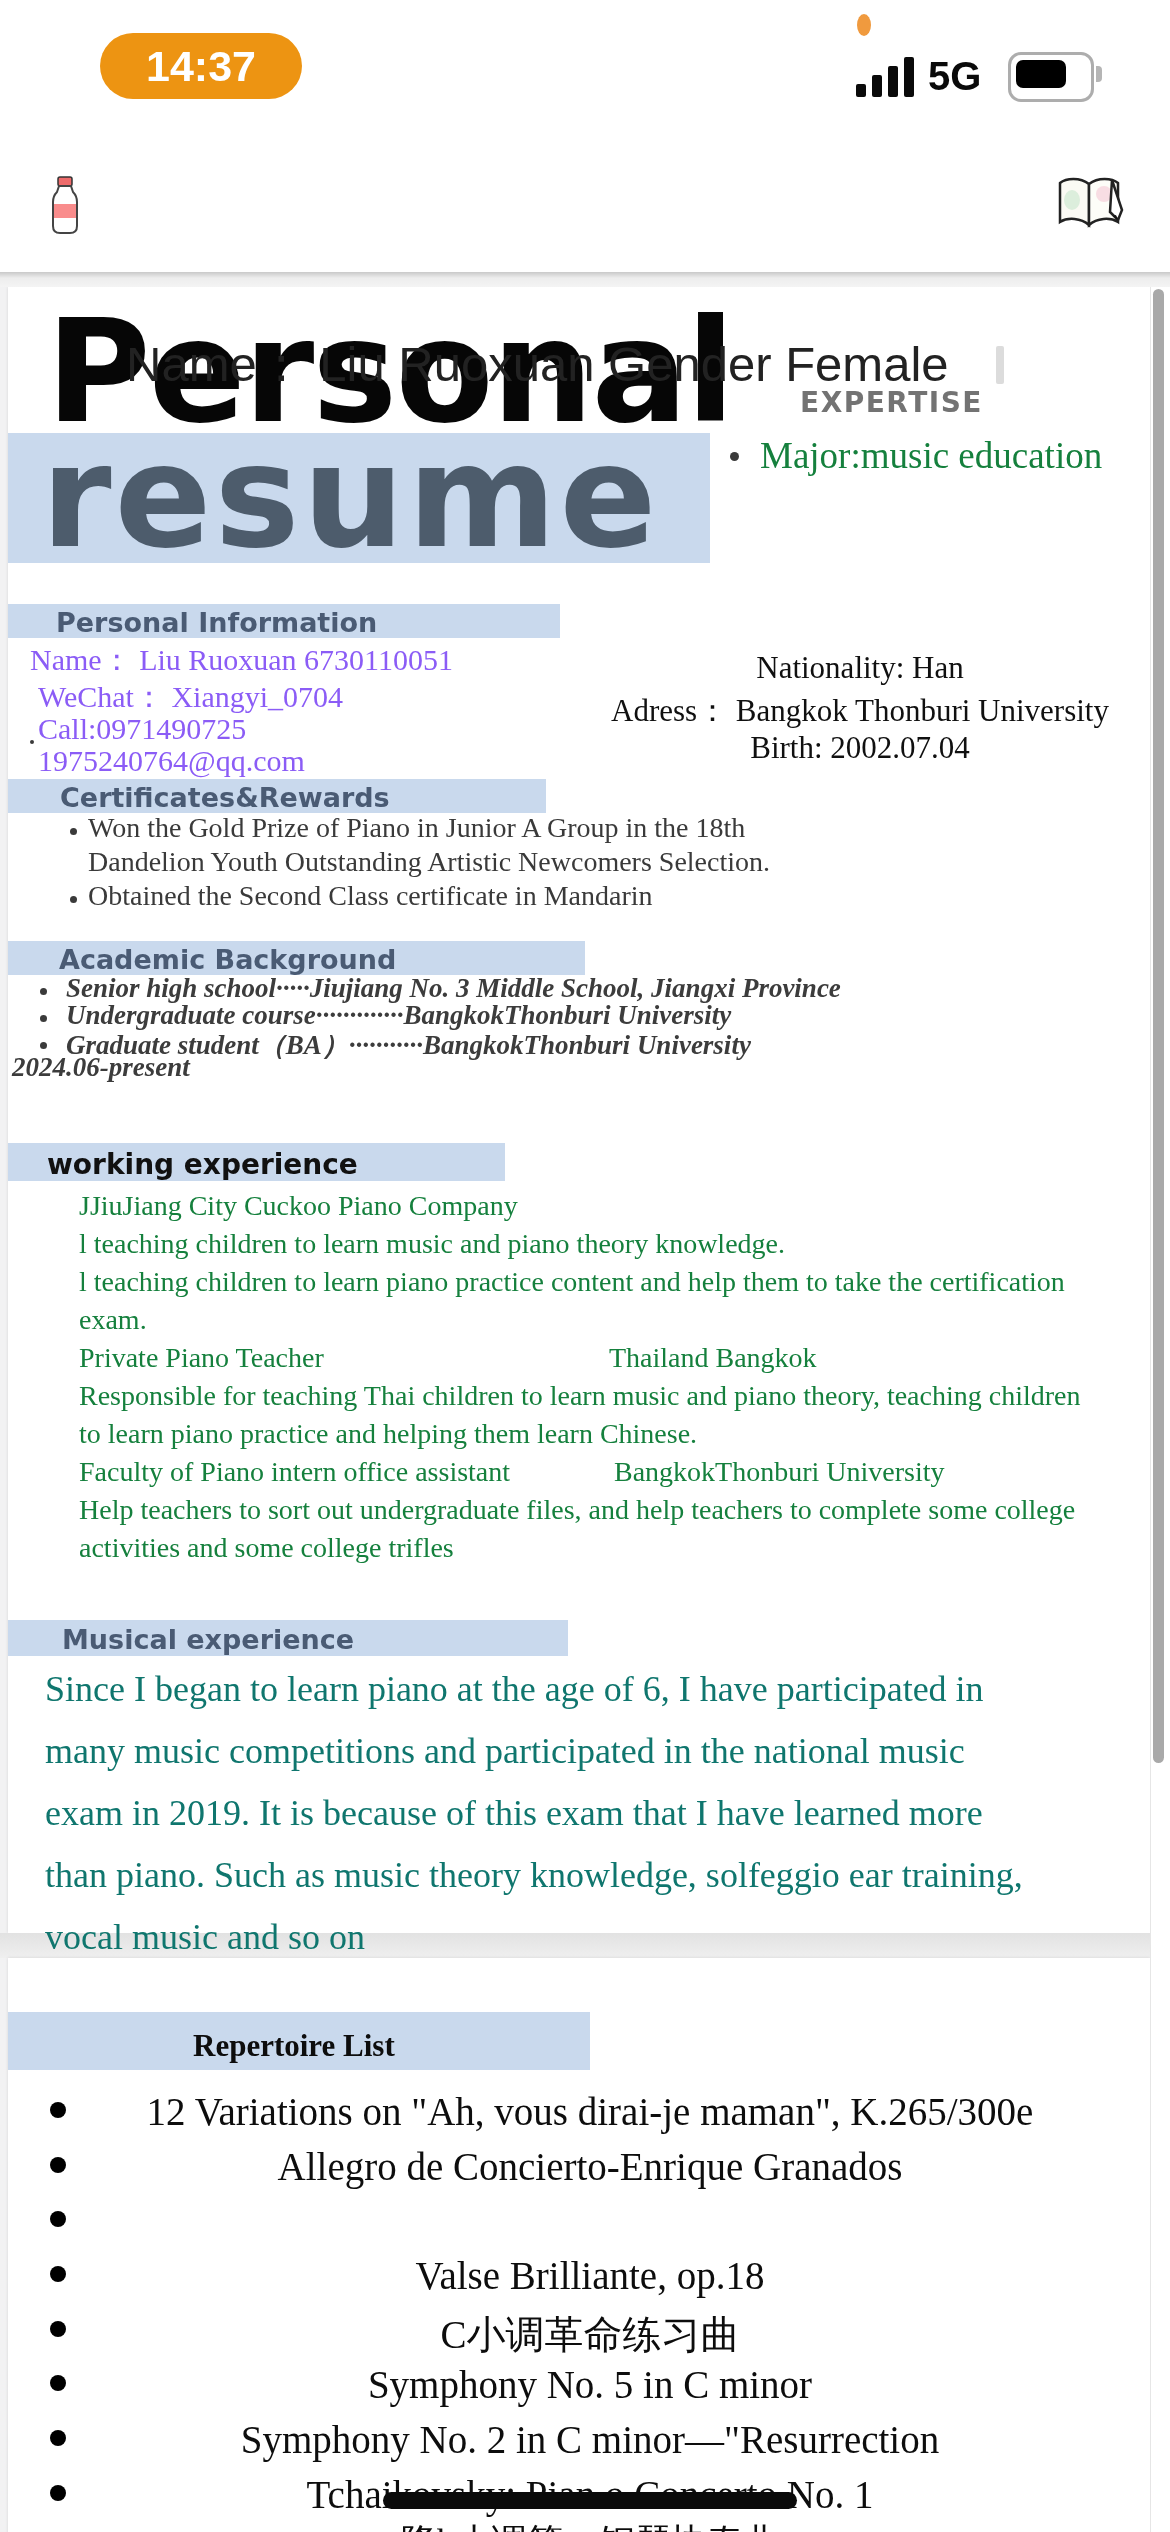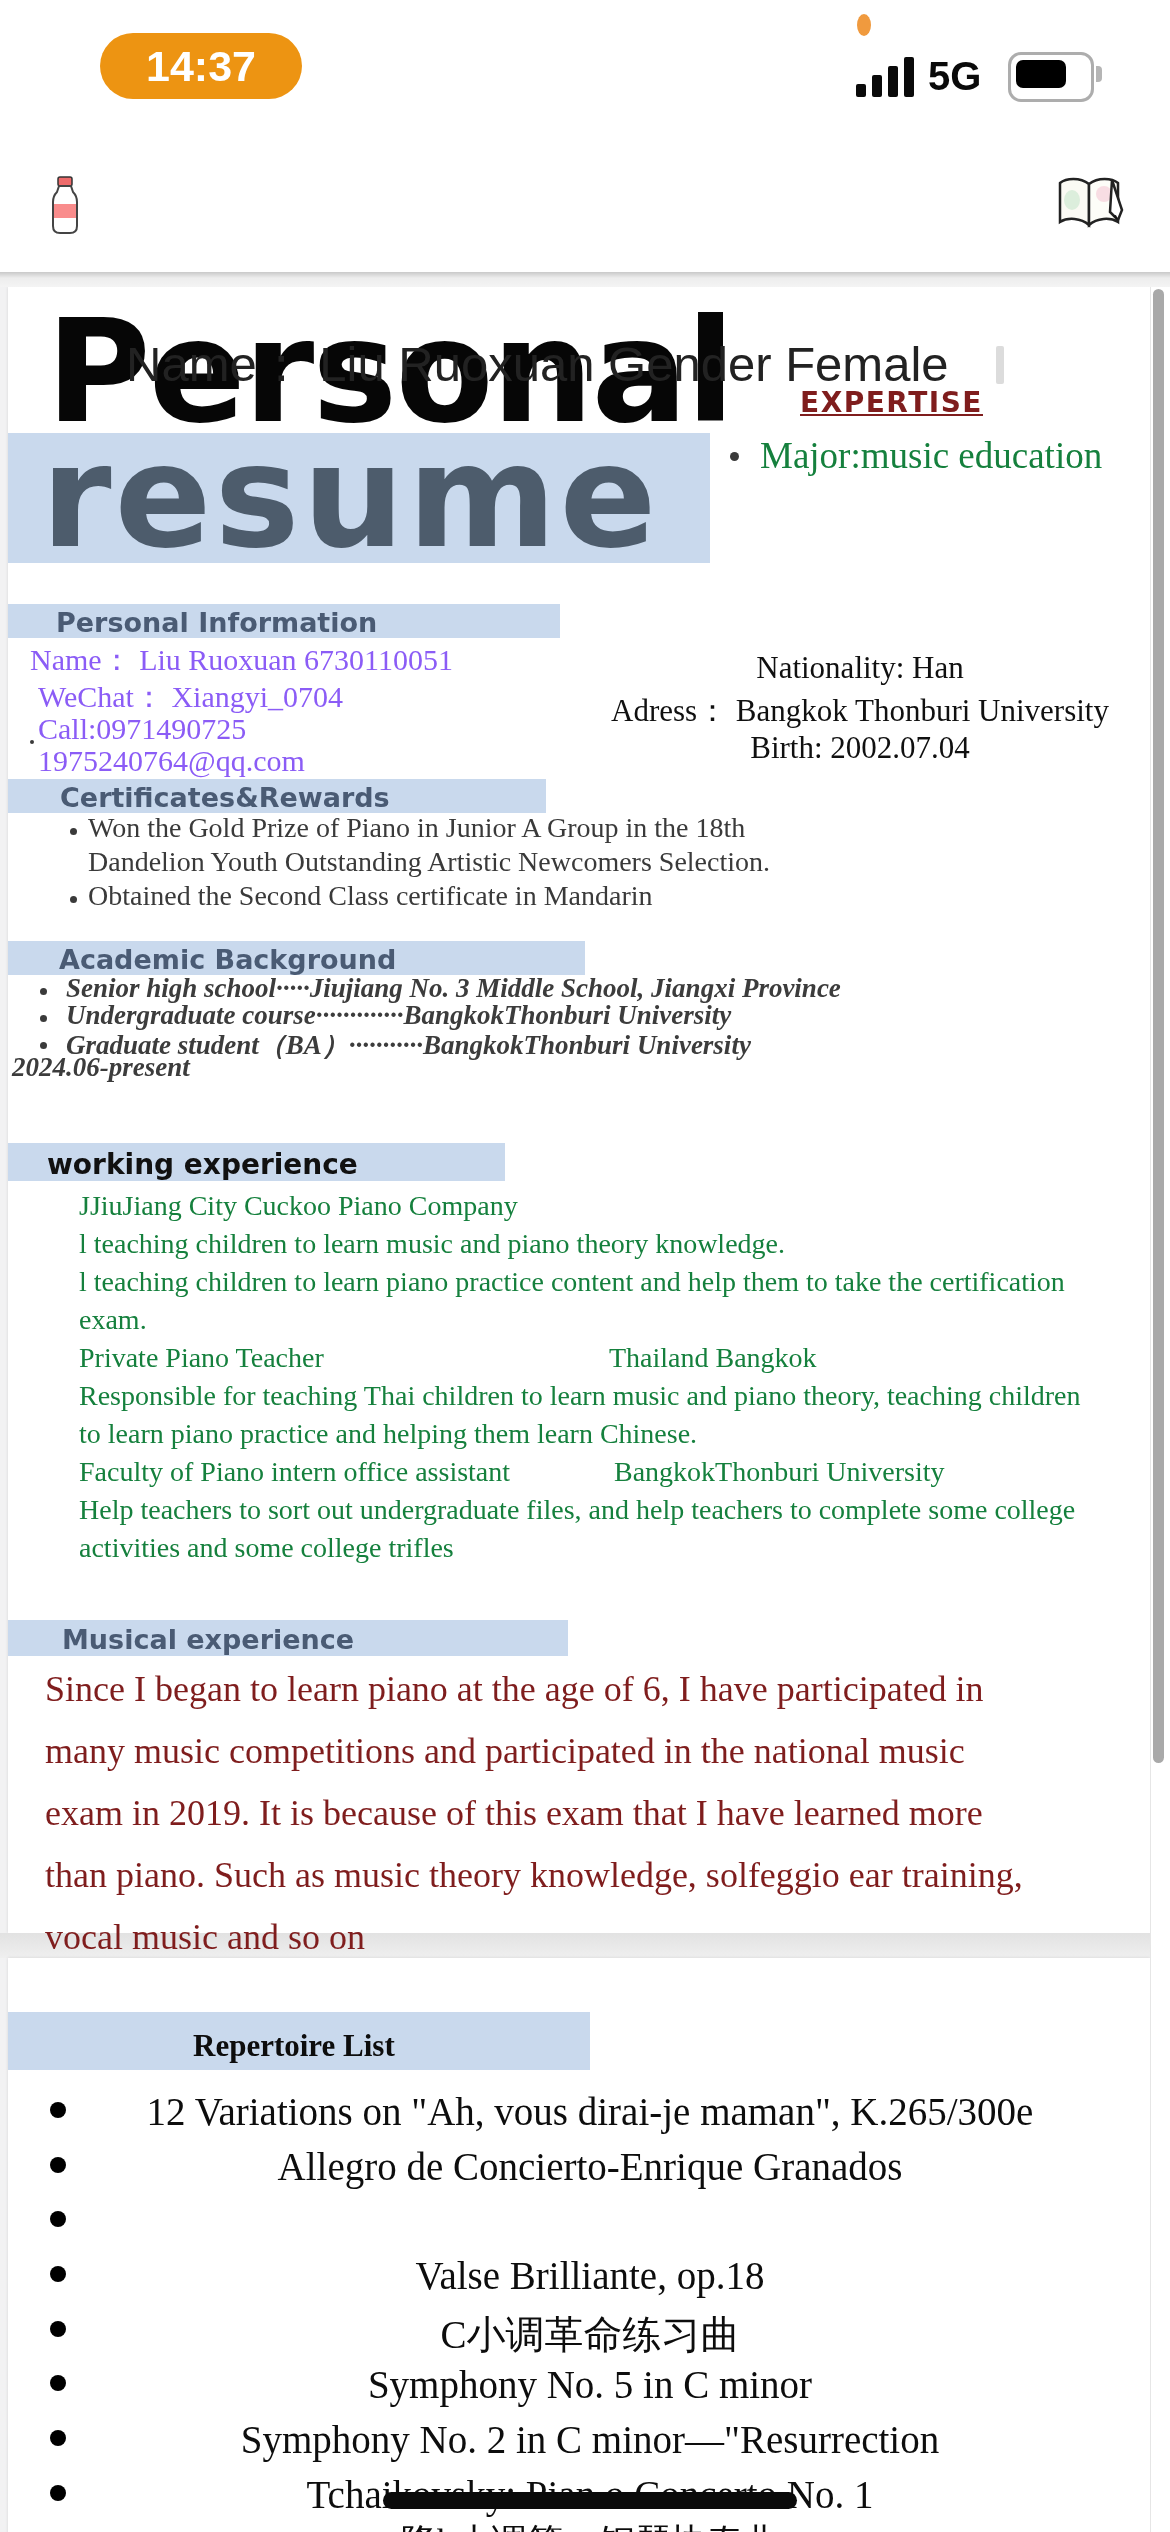--- a/index.html
+++ b/index.html
@@ -35,34 +35,34 @@
 
   
   #scroll-track{left:1150px;top:287px;width:20px;height:2245px;background:#fff;border-left:1px solid #e6e6e6;}
   #scroll-thumb{left:1153px;top:289px;width:11px;height:1474px;background:#a9a9a9;border-radius:6px;}
 
   
   .hl{background:#c9d9ed;}
   #title1{left:46px;top:300px;font-size:143px;font-weight:bold;letter-spacing:-2px;color:#060606;line-height:1;}
   #title-hl{left:8px;top:433px;width:702px;height:130px;}
   #title2{left:41px;top:425px;font-size:143px;font-weight:bold;letter-spacing:3px;color:#4d5c6c;line-height:1;}
-  #expertise-h{left:800px;top:386px;font-size:28px;font-weight:bold;letter-spacing:1.5px;color:#7f1d1d;text-decoration:underline;}
+  #expertise-h{left:800px;top:386px;font-size:28px;font-weight:bold;letter-spacing:1.5px;color:#737373;}
   #major-dot{left:730px;top:452px;width:9px;height:9px;border-radius:50%;background:#3b3b3b;}
   #major-text{left:760px;top:434px;font-size:37px;color:#15803d;}
 
   .sec-bar{position:absolute;background:#c9d9ed;}
   .sec-label{position:absolute;font-family:"DejaVu Sans",sans-serif;font-weight:bold;color:#4a5b74;font-size:27px;}
   .dot{position:absolute;border-radius:50%;background:#3a3a3a;}
 
   .pi-line{position:absolute;font-size:30px;color:#8b5cf6;}
   .pi-right{position:absolute;left:600px;width:520px;text-align:center;font-size:31px;color:#101010;}
   .cert-line{position:absolute;left:88px;font-size:28px;color:#3a3a3a;}
   .acad-line{position:absolute;left:66px;font-size:27px;font-style:italic;font-weight:600;color:#3c3c3c;}
   .work-line{position:absolute;left:45px;font-size:28px;color:#15803d;margin-left:34px;}
-  .mus-line{position:absolute;left:45px;font-size:36px;color:#7f1d1d;}
+  .mus-line{position:absolute;left:45px;font-size:36px;color:#0f766e;}
 
   
   #rep-bar{left:8px;top:2012px;width:582px;height:58px;}
   #rep-label{left:193px;top:2028px;font-size:31px;font-weight:bold;color:#0d0d0d;}
   .rep-item{position:absolute;left:40px;width:1100px;text-align:center;font-size:39px;color:#0d0d0d;}
   .rep-dot{position:absolute;left:50px;width:16px;height:16px;border-radius:50%;background:#000;}
   #strike-bar{left:383px;top:2492px;width:414px;height:17px;background:#0a0a0a;border-radius:9px;}
 </style>
 </head>
 <body>

